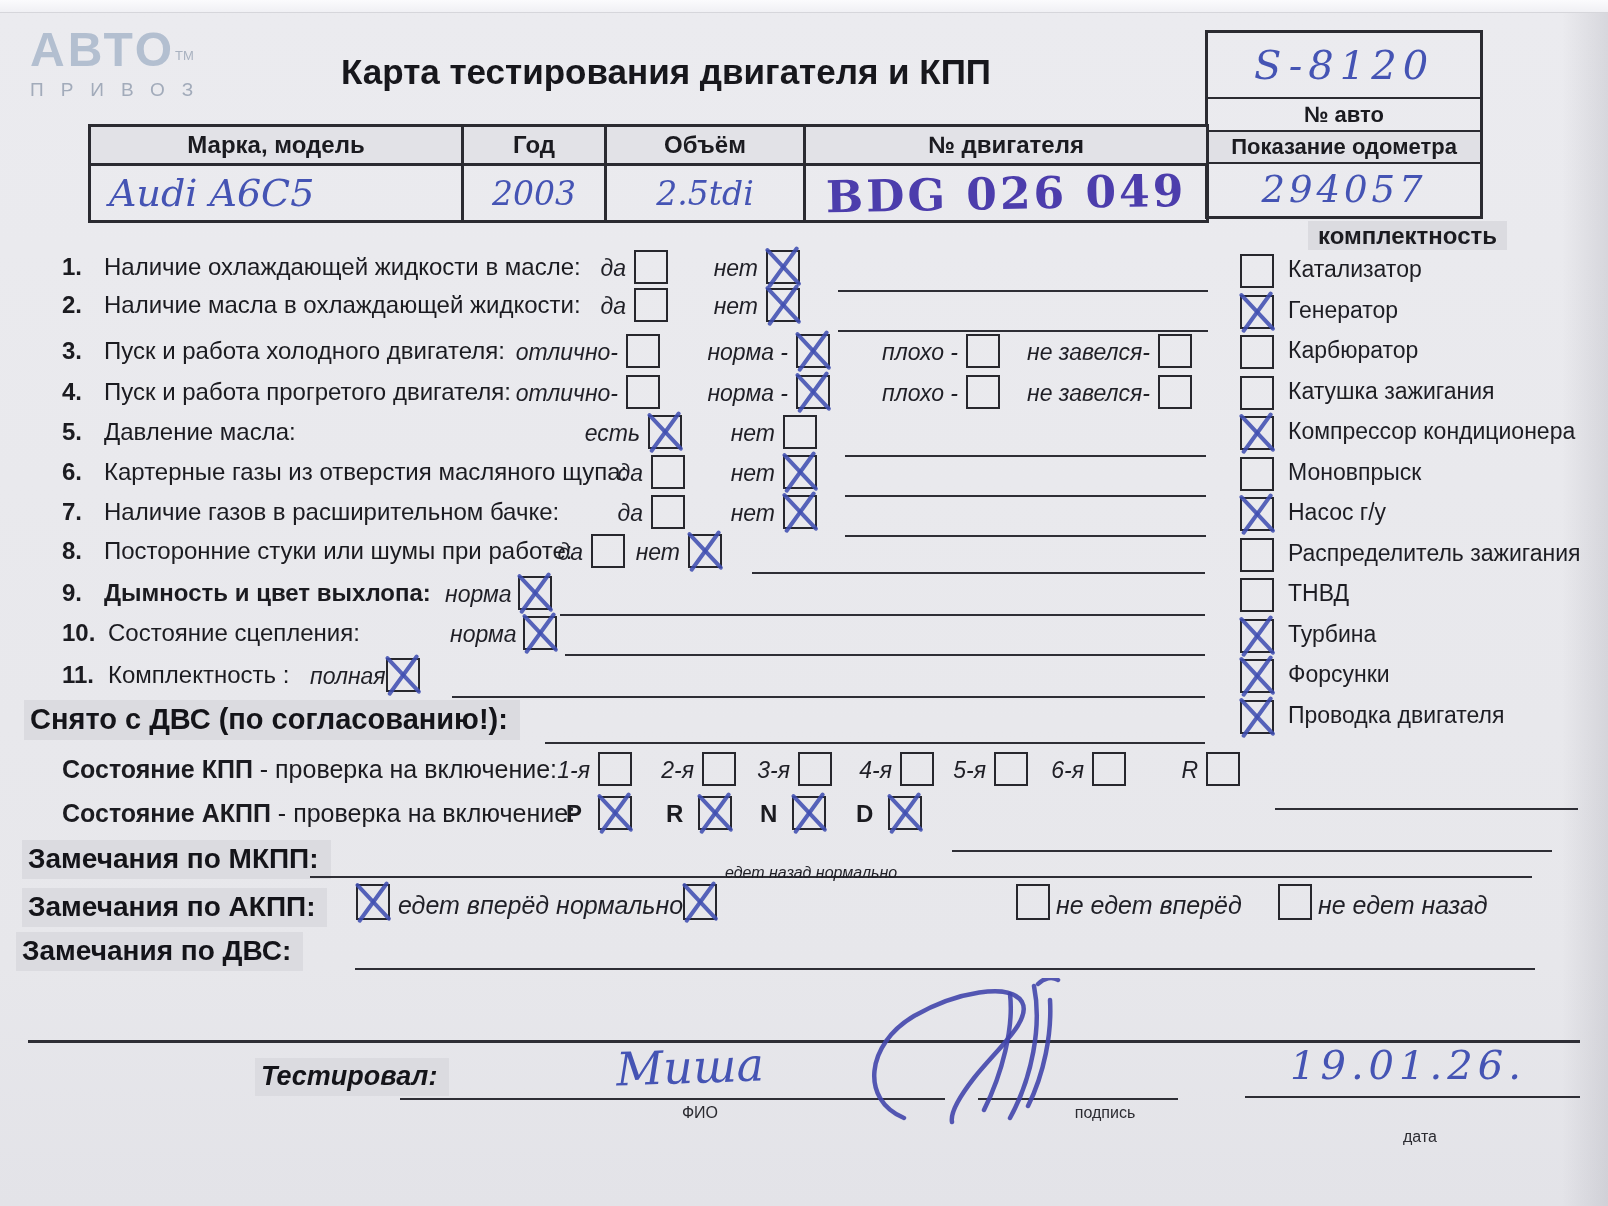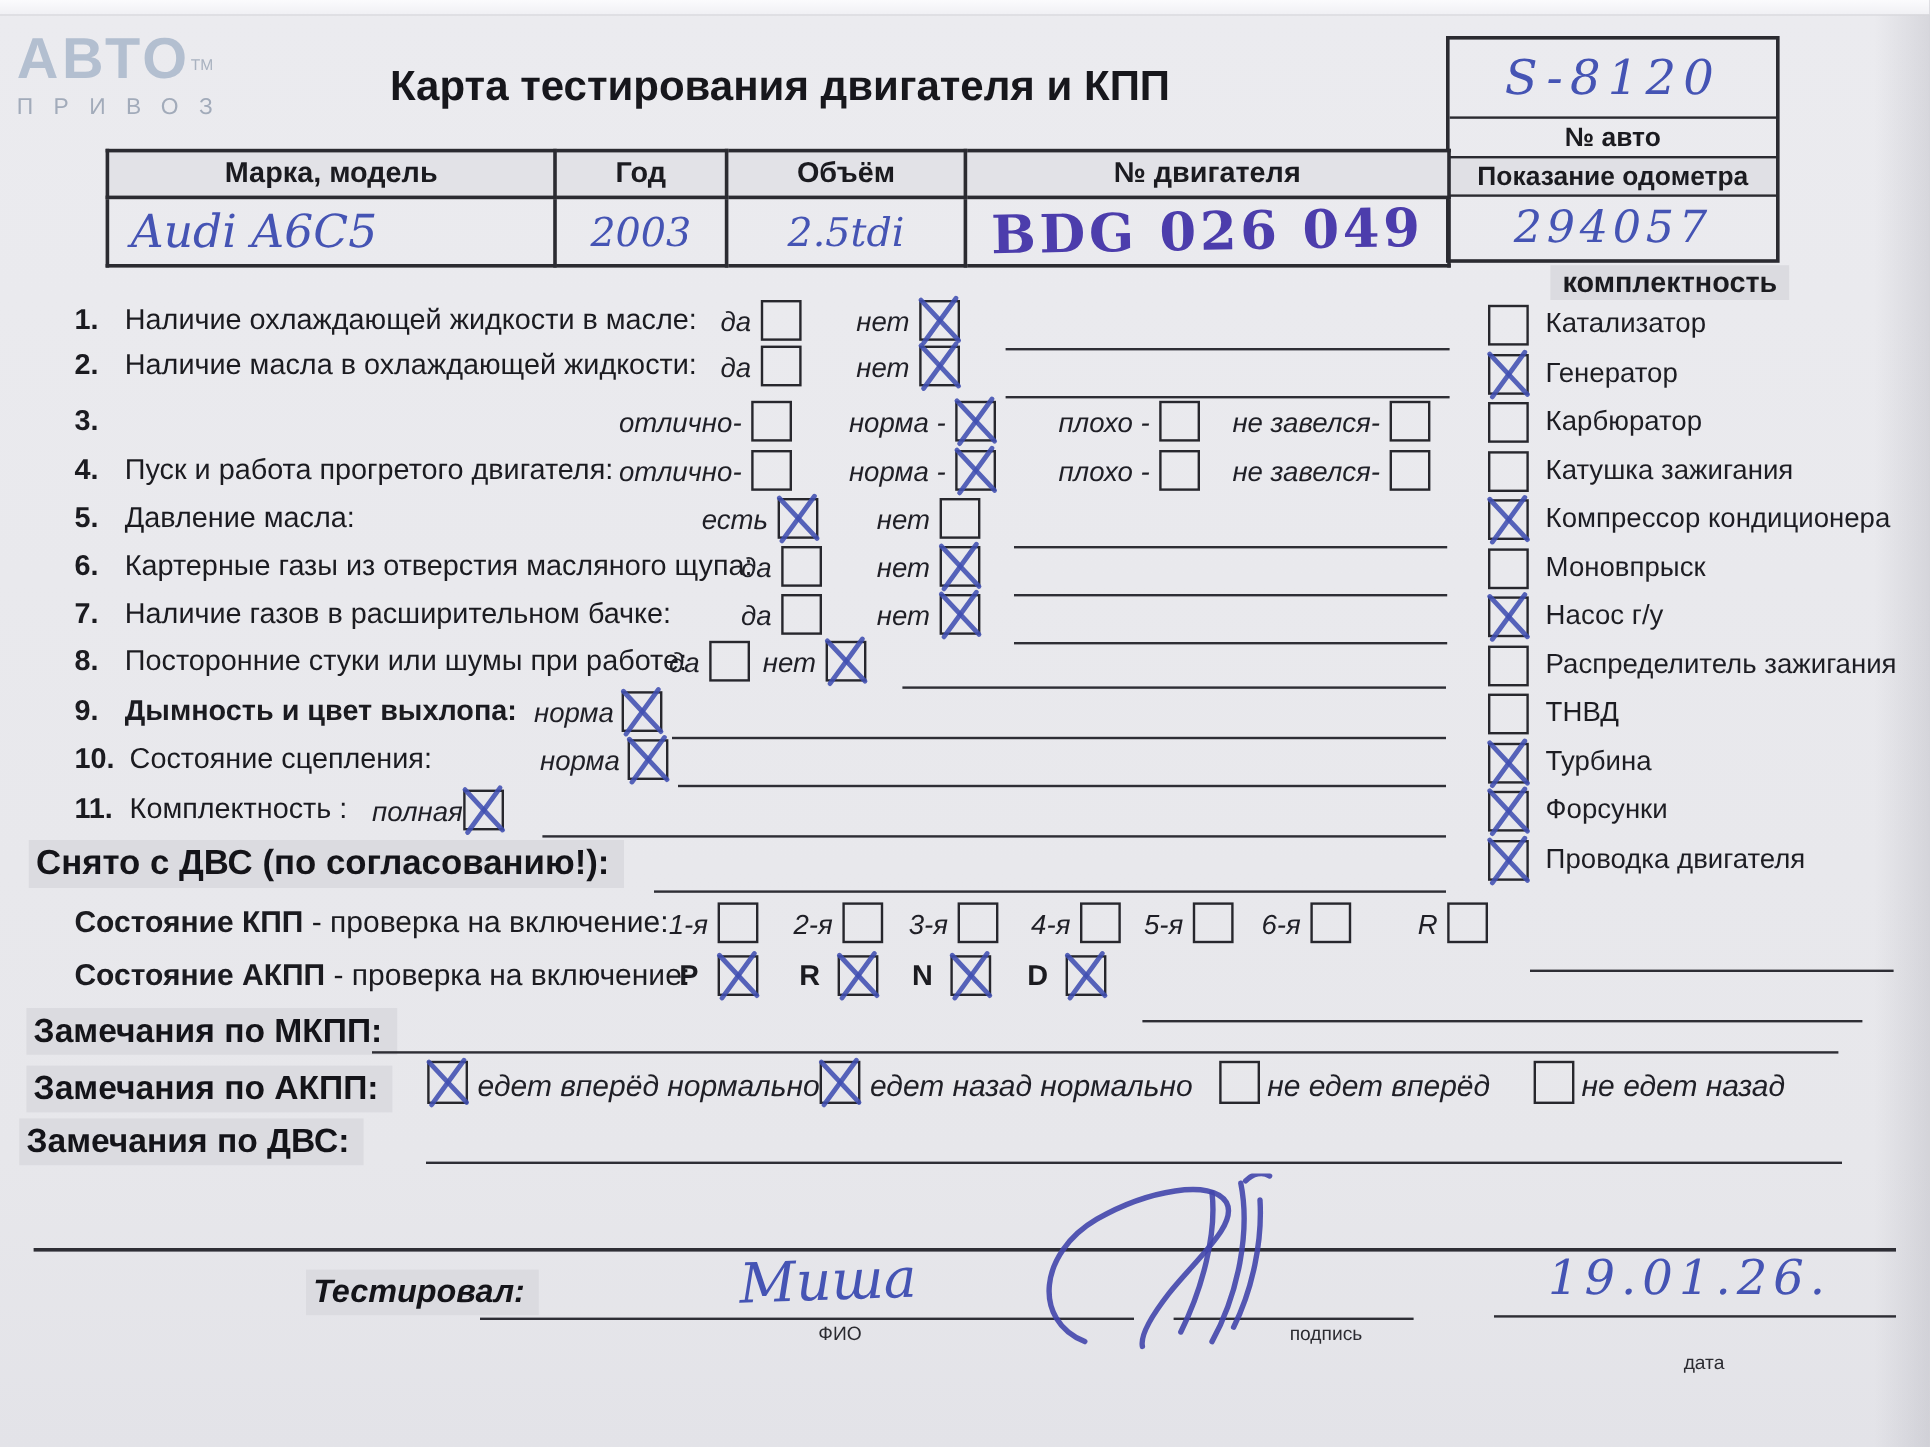--- a/index.html
+++ b/index.html
@@ -3,21 +3,21 @@
 <meta charset="utf-8">
 <style>
   html,body{margin:0;padding:0;background:#cfcfd4;}
   .page{position:relative;width:1608px;height:1206px;overflow:hidden;
     font-family:"Liberation Sans",sans-serif;color:#1b1b20;
     background:linear-gradient(180deg,#f4f4f7 0px,#ebebef 14px,#e9e9ed 40%,#e7e7eb 80%,#e3e3e8 100%);}
   .page::before{content:"";position:absolute;top:0;right:0;width:46px;height:100%;
     background:linear-gradient(90deg,rgba(110,110,125,0) 0%,rgba(110,110,125,0.16) 100%);pointer-events:none;}
   .page::after{content:"";position:absolute;top:0;left:0;width:100%;height:12px;
     background:linear-gradient(180deg,#fbfbfd,#f0f0f4);border-bottom:1px solid #d6d6db;pointer-events:none;}
-  .abs{position:absolute;}
+  .abs{position:absolute;margin-left:16px;}
   .lbl{position:absolute;font-size:24px;white-space:nowrap;}
   .num{font-weight:bold;}
   .opt{position:absolute;font-style:italic;font-size:23px;text-align:right;white-space:nowrap;color:#1f1f26;}
   .cb{position:absolute;width:30px;height:30px;border:2px solid #27272d;}
   .cb--tall{height:32px;}
   .xm{position:absolute;left:-6px;top:-6px;right:-6px;bottom:-6px;display:block;}
   .xm::before,.xm::after{content:"";position:absolute;left:50%;top:50%;width:3.6px;height:50px;
     background:rgba(64,78,178,0.88);border-radius:3px;}
   .xm::before{transform:translate(-50%,-50%) rotate(36deg);}
   .xm::after{transform:translate(-50%,-50%) rotate(-43deg);}
@@ -126,20 +126,21 @@
   <span class="lbl" style="left:104px;top:291px;">Наличие масла в охлаждающей жидкости:</span>
   <span class="opt" style="left:540px;top:293px;width:86px;">да</span>
   <span class="cb" style="left:634px;top:288px;"></span>
   <span class="opt" style="left:660px;top:293px;width:98px;">нет</span>
   <span class="cb" style="left:766px;top:288px;">
       <i class="xm"></i>
     </span>
   <span class="line" style="left:838px;top:330px;width:370px;"></span>
 
   <span class="lbl num" style="left:62px;top:337px;">3.</span>
+  <span class="lbl" style="left:104px;top:337px;">Пуск и работа холодного двигателя:</span>
   <span class="opt" style="left:500px;top:339px;width:118px;">отлично-</span>
   <span class="cb" style="left:626px;top:334px;"></span>
   <span class="opt" style="left:700px;top:339px;width:88px;">норма -</span>
   <span class="cb" style="left:796px;top:334px;">
       <i class="xm"></i>
     </span>
   <span class="opt" style="left:872px;top:339px;width:86px;">плохо -</span>
   <span class="cb" style="left:966px;top:334px;"></span>
   <span class="opt" style="left:1020px;top:339px;width:130px;">не завелся-</span>
   <span class="cb" style="left:1158px;top:334px;"></span>
@@ -264,21 +265,21 @@
   <span class="line" style="left:310px;top:876px;width:1222px;"></span>
 
   <span class="sec" style="left:22px;top:888px;">Замечания по АКПП:</span>
   <span class="cb cb--tall" style="left:356px;top:884px;">
       <i class="xm"></i>
     </span>
   <span class="opt" style="left:398px;top:891px;text-align:left;font-size:25px;">едет вперёд нормально</span>
   <span class="cb cb--tall" style="left:683px;top:884px;">
       <i class="xm"></i>
     </span>
-  <span class="opt" style="left:725px;top:891px;text-align:left;font-size:25px;">едет назад нормально</span>
+  <span class="opt" style="left:725px;top:864px;text-align:left;font-size:16px;">едет назад нормально</span>
   <span class="cb cb--tall" style="left:1016px;top:884px;"></span>
   <span class="opt" style="left:1056px;top:891px;text-align:left;font-size:25px;">не едет вперёд</span>
   <span class="cb cb--tall" style="left:1278px;top:884px;"></span>
   <span class="opt" style="left:1318px;top:891px;text-align:left;font-size:25px;">не едет назад</span>
 
   <span class="sec" style="left:16px;top:932px;">Замечания по ДВС:</span>
   <span class="line" style="left:355px;top:968px;width:1180px;"></span>
 
   <span class="line" style="left:28px;top:1040px;width:1552px;border-top-width:3px;"></span>
 

